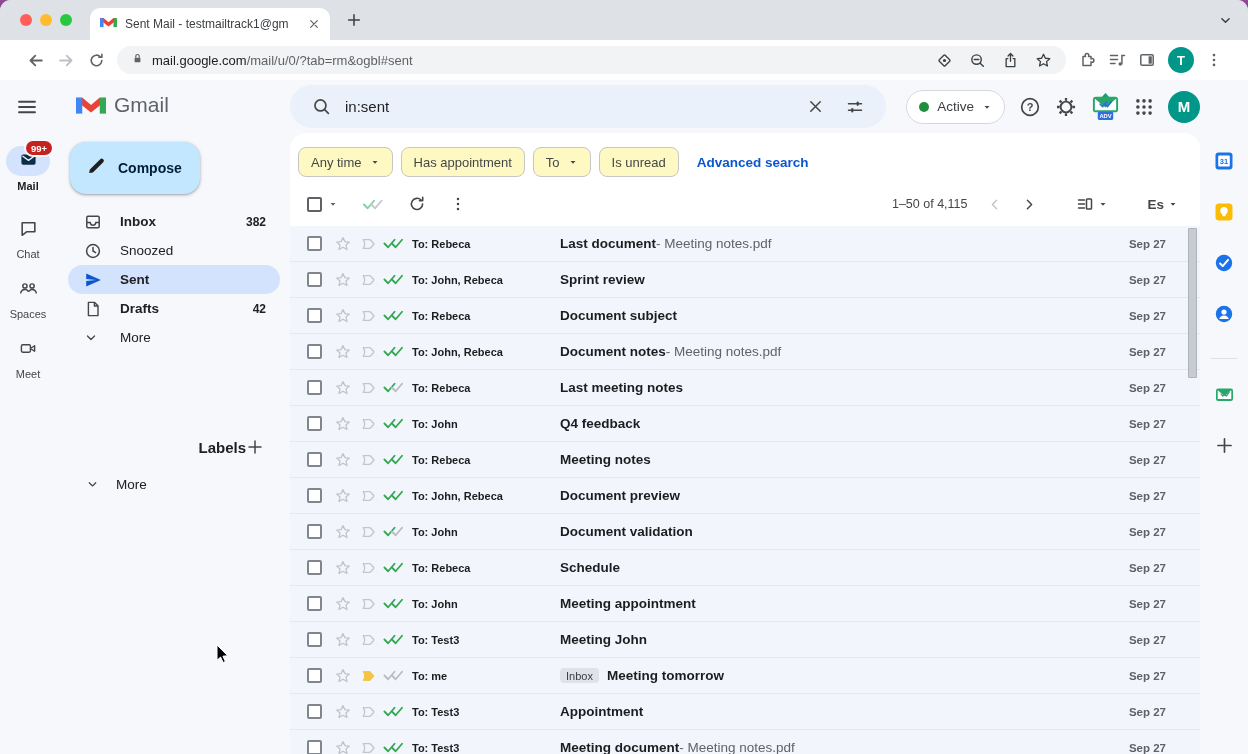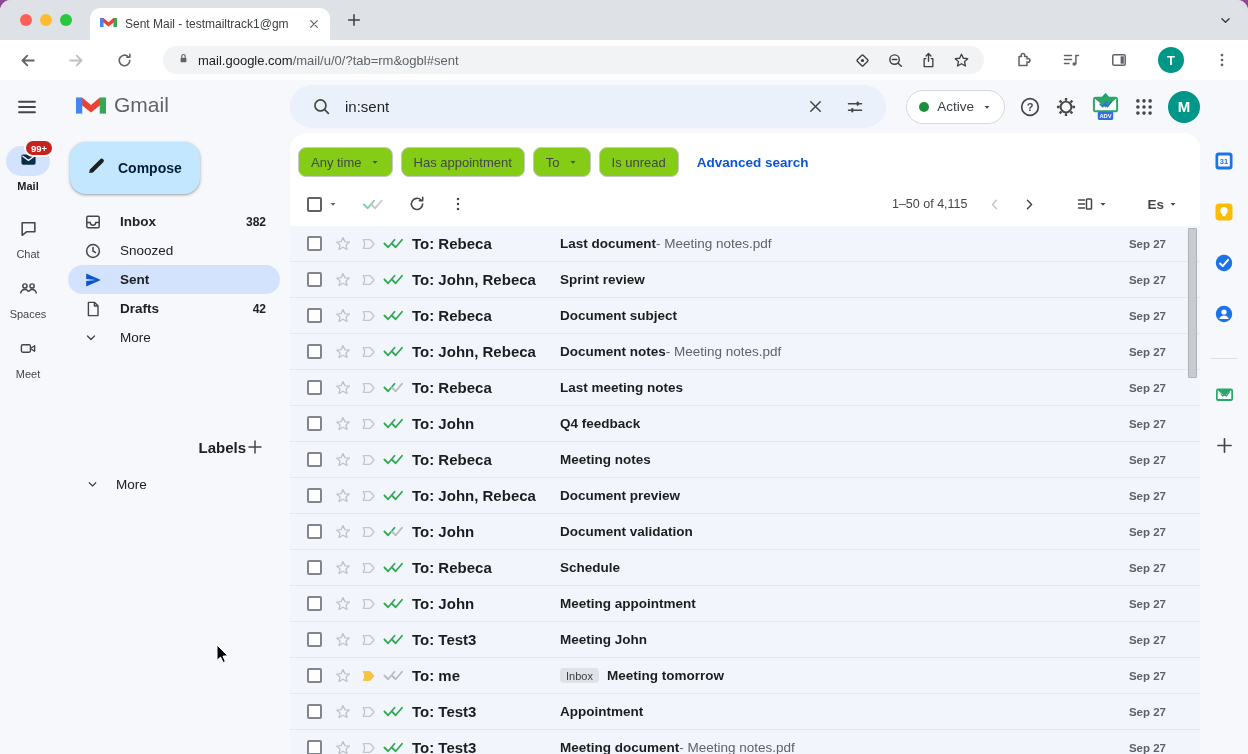--- a/index.html
+++ b/index.html
@@ -13,21 +13,21 @@
   .lights { position:absolute; left:20px; top:14px; display:flex; gap:8px; }
   .light { width:12px; height:12px; border-radius:50%; }
   .light.r { background:#ff5f57; } .light.y { background:#febc2e; } .light.g { background:#28c840; }
   .tab { position:absolute; left:90px; top:8px; width:240px; height:32px; background:#fff;
          border-radius:10px 10px 0 0; display:flex; align-items:center; padding:0 10px; gap:8px; }
   .tab-title { flex:1; font-size:12px; color:#3c4043; white-space:nowrap; overflow:hidden; }
   .tab-close { color:#5f6368; display:flex; }
   .newtab { position:absolute; left:346px; top:12px; color:#3c4043; display:flex; }
   .tab-chev { position:absolute; right:16px; top:14px; color:#3c4043; display:flex; }
 
-  .urlbar { height:40px; background:#fff; display:flex; align-items:center; padding:0 18px; gap:30px; }
+  .urlbar { height:40px; background:#fff; display:flex; align-items:center; padding:0 26px; gap:12px; }
   .navbtn { display:flex; color:#5f6368; }
   .navbtn.disabled { color:#bdc1c6; }
   .omnibox { flex:1; height:28px; background:#f1f3f4; border-radius:14px; display:flex; align-items:center;
              padding:0 14px; gap:8px; color:#5f6368; }
   .omni-domain { font-size:13px; color:#202124; }
   .omni-path { font-size:13px; color:#5f6368; }
   .omni-spacer { flex:1; }
   .omni-ic { display:flex; color:#3c4043; margin-left:8px; }
   .chrome-ic { display:flex; color:#5f6368; }
   .avatarT { width:26px; height:26px; border-radius:50%; color:#fff; font-size:13px; font-weight:700;
@@ -74,21 +74,21 @@
                  align-items:center; cursor:pointer; }
   .labels-more .nav-ic { margin-left:30px; width:14px; }
   .labels-more .nav-label { margin-left:16px; }
 
   
   .card { position:absolute; left:290px; top:53px; width:910px; bottom:0; background:#fff;
           border-radius:16px 16px 0 0; overflow:hidden; }
   .chips { position:absolute; top:13px; left:8px; right:8px; height:32px; display:flex;
            align-items:center; gap:8px; }
   .chip { height:30px; border:1px solid #c4c7c5; border-radius:8px; display:flex; align-items:center;
-          gap:8px; padding:0 12px; font-size:13px; color:#444746; background:#84cc16; cursor:pointer; }
+          gap:8px; padding:0 12px; font-size:13px; color:#444746; background:#fef9c3; cursor:pointer; }
   .chip .caret { color:#444746; }
   .adv-link { margin-left:10px; font-size:13.5px; font-weight:700; color:#0b57d0; cursor:pointer; }
 
   .toolbar { position:absolute; top:53px; left:0; right:0; height:36px; display:flex; align-items:center;
              padding:0 22px 0 17px; }
   .tb-left { display:flex; align-items:center; gap:24px; }
   .selbox { display:flex; align-items:center; gap:6px; cursor:pointer; }
   .cb { width:15px; height:15px; border:2px solid #5f6368; border-radius:2px; background:#fff; }
   .tb-ic { display:flex; color:#444746; cursor:pointer; }
   .tb-right { margin-left:auto; display:flex; align-items:center; gap:20px; }
@@ -99,21 +99,21 @@
   .es-label { font-size:13.5px; font-weight:700; color:#444746; }
 
   
   .maillist { position:absolute; top:93px; left:0; right:0; bottom:0; overflow:hidden; }
   .row { height:36px; background:#f2f6fc; border-bottom:1px solid #e4e9ef; display:flex;
          align-items:center; padding:0 34px 0 17px; cursor:pointer; }
   .row .cb { border-width:2px; border-color:#80868b; width:15px; height:15px; flex:none; }
   .row-star { margin-left:12px; color:#c0c4ca; display:flex; flex:none; }
   .row-imp { margin-left:7px; display:flex; flex:none; color:#c2c6cc; }
   .row-dc { margin-left:5px; display:flex; flex:none; }
-  .row-to { margin-left:7px; width:148px; font-size:15px; font-weight:700; color:#1c1d1f;
+  .row-to { margin-left:7px; width:148px; font-size:11px; font-weight:700; color:#1c1d1f;
             white-space:nowrap; overflow:hidden; flex:none; }
   .row-subjwrap { flex:1; display:flex; align-items:center; white-space:nowrap; overflow:hidden; }
   .row-chip { background:#dfe2e6; color:#3c4043; font-size:11px; padding:1.5px 6px; border-radius:4px;
               margin-right:8px; }
   .row-subj { font-size:13.5px; font-weight:700; color:#1c1d1f; }
   .row-suffix { font-size:13.5px; color:#5f6368; }
   .row-date { width:64px; text-align:right; font-size:11.5px; font-weight:700; color:#5f6368; flex:none; }
 
   .scrollthumb { position:absolute; right:3px; top:95px; width:9px; height:150px; background:#c8cbd0;
                  border:1px solid #aeb3b8; border-radius:1px; }

